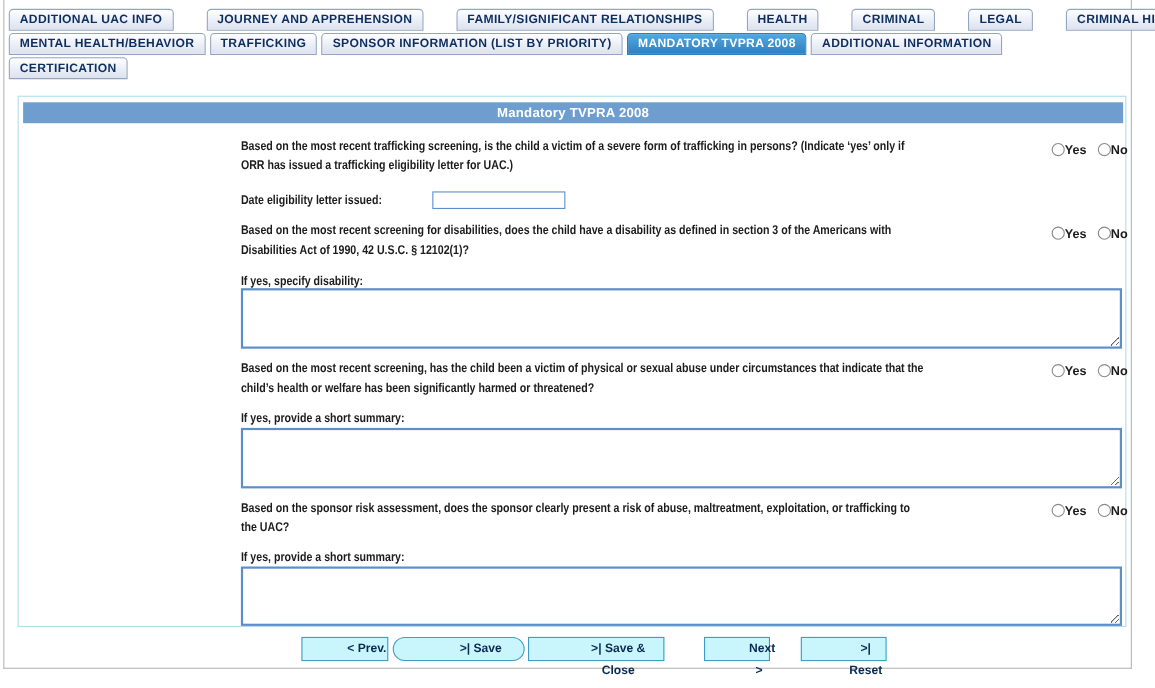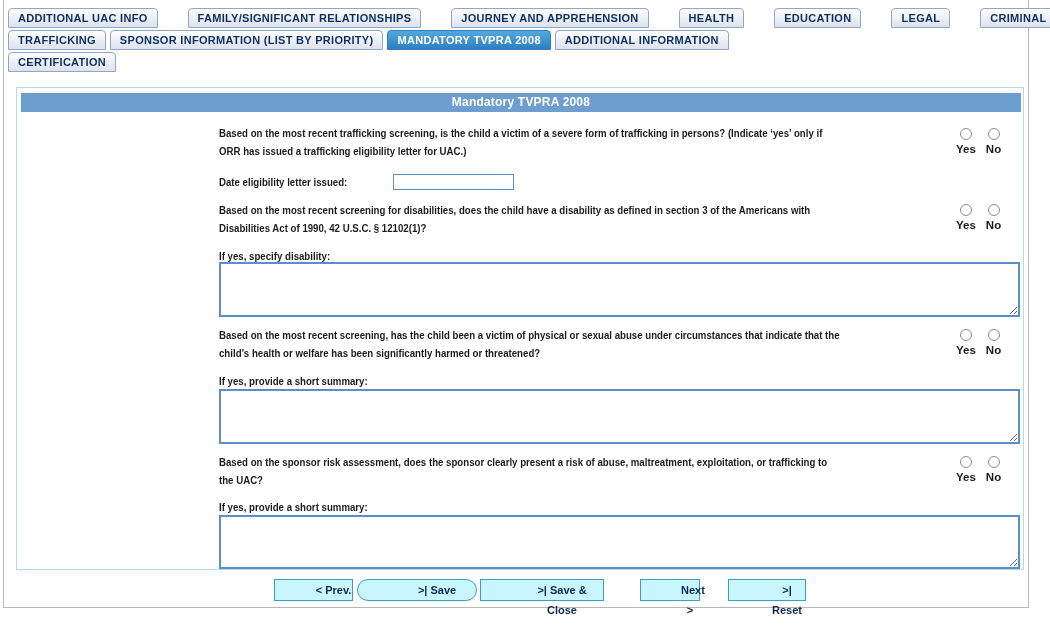--- a/index.html
+++ b/index.html
@@ -28,21 +28,21 @@
   .panel { position:absolute; left:16px; top:87px; width:1008px; height:483px;
            border:1px solid #b2dcea; background:#ffffff; }
   .panel-header { position:absolute; left:4px; top:5px; width:1000px; height:19px;
            background:#6e9dcf; color:#ffffff; font-weight:bold; font-size:12px;
            text-align:center; line-height:19px; letter-spacing:0.2px; }
 
   .qline { position:absolute; white-space:nowrap; font-weight:bold; font-size:11.5px;
            color:#1c1c1c; transform:scaleX(0.84); transform-origin:0 50%; line-height:14px; }
 
   .radio-group { position:absolute; left:939px; display:flex; gap:10px; }
-  .radio-opt { display:flex; flex-direction:column; align-items:center; }
+  .radio-opt { display:flex; flex-direction:row; align-items:center; }
   .radio-circle { width:12px; height:12px; border:1px solid #8a8a8a; border-radius:50%;
            background:#ffffff; cursor:pointer; }
   .radio-label { margin-top:3px; font-weight:bold; font-size:11.5px; color:#1c1c1c; }
 
   .date-input { position:absolute; left:376px; top:86px; width:121px; height:16px;
            border:1px solid #5b8fc9; background:#ffffff; font-size:11px; padding:0 3px;
            font-family:"Liberation Sans", sans-serif; }
 
   textarea.box { position:absolute; left:202px; width:801px; height:55px;
            border:2px solid #5b8fc9; background:#ffffff; resize:both;
@@ -59,28 +59,29 @@
   .btn-next { left:640px; width:60px; }
   .btn-reset { left:688px; width:78px;margin-left:40px; }
 </style>
 </head>
 <body>
 
 <div class="frame"></div>
 
 <div class="tab-row tab-row-1">
   <div class="tab">ADDITIONAL UAC INFO</div>
+  <div class="tab">JOURNEY AND APPREHENSION</div>
   <div class="tab">FAMILY/SIGNIFICANT RELATIONSHIPS</div>
-  <div class="tab">JOURNEY AND APPREHENSION</div>
   <div class="tab">HEALTH</div>
-  <div class="tab">EDUCATION</div>
+  <div class="tab">CRIMINAL</div>
   <div class="tab">LEGAL</div>
   <div class="tab">CRIMINAL HISTORY</div>
 </div>
 <div class="tab-row tab-row-2">
+  <div class="tab">MENTAL HEALTH/BEHAVIOR</div>
   <div class="tab">TRAFFICKING</div>
   <div class="tab">SPONSOR INFORMATION (LIST BY PRIORITY)</div>
   <div class="tab active">MANDATORY TVPRA 2008</div>
   <div class="tab">ADDITIONAL INFORMATION</div>
 </div>
 <div class="tab-row tab-row-3">
   <div class="tab">CERTIFICATION</div>
 </div>
 
 <div class="panel">

